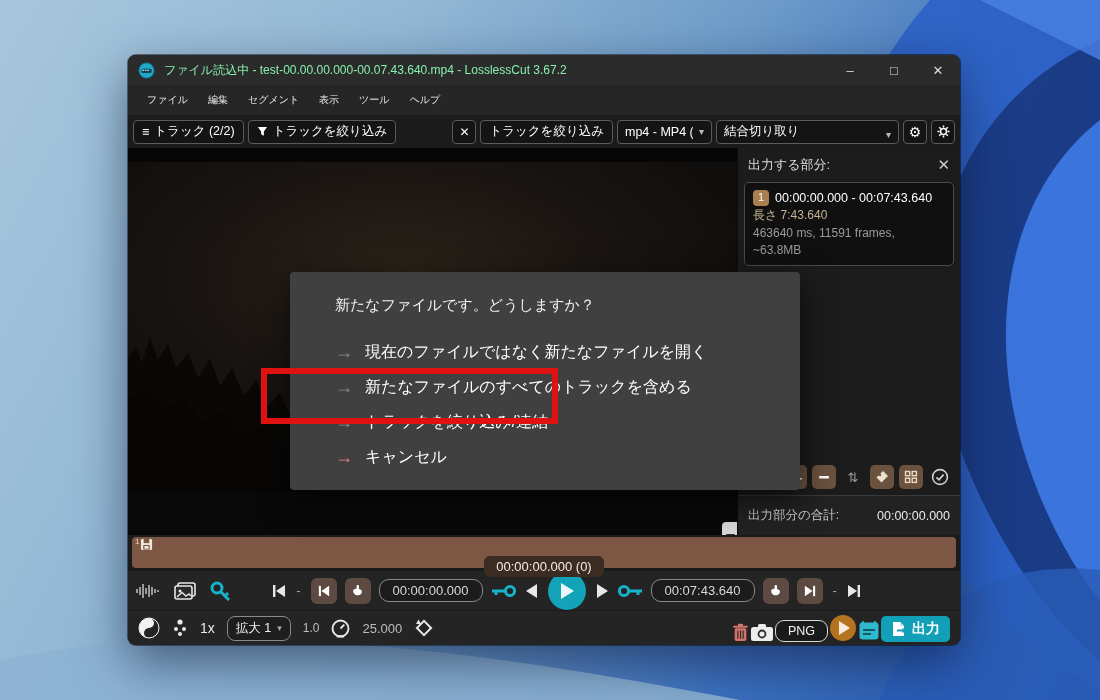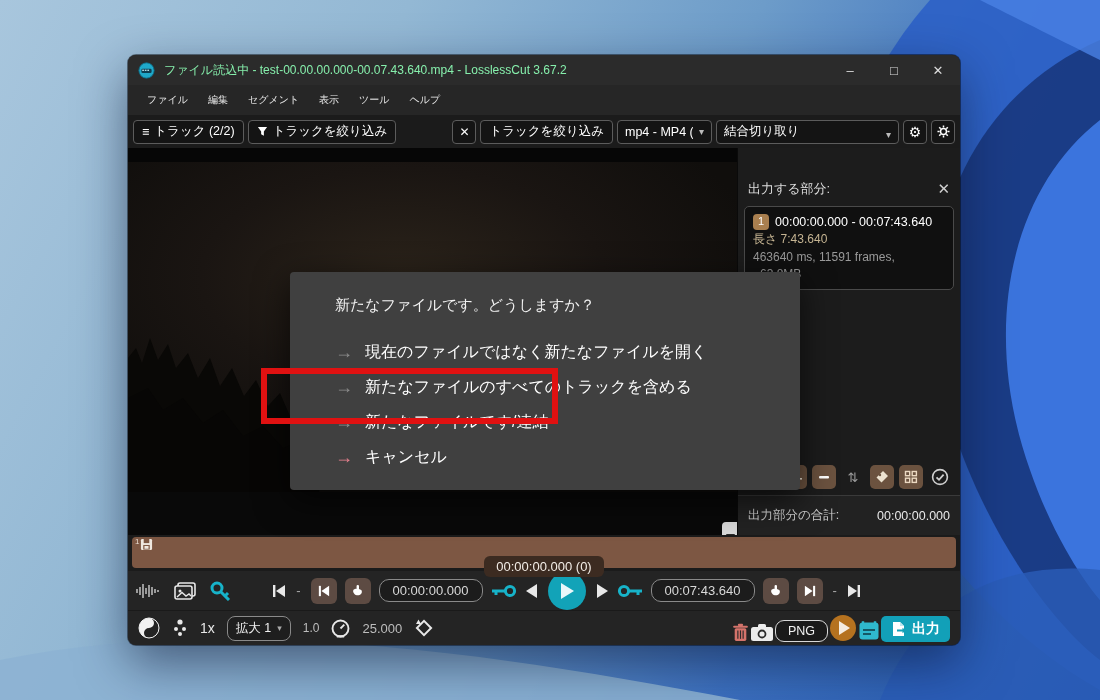--- a/index.html
+++ b/index.html
@@ -37,21 +37,21 @@
   .spacer { flex:1; }
 
   
   .main { position:relative; height:387px; display:flex; background:#0d0d0d; }
   .video { position:relative; width:609px; height:100%; background:#0a0a0a; overflow:hidden; }
   .video svg { position:absolute; inset:0; }
   .overlay-icons { position:absolute; right:16px; bottom:14px; display:flex; gap:18px; align-items:center; }
 
   .panel { width:223px; height:100%; background:#1c1c1c; border-left:1px solid #0a0a0a;
     display:flex; flex-direction:column; }
-  .panel-head { display:flex; align-items:flex-end; padding:8px 10px 6px 10px;margin-top:24px; }
+  .panel-head { display:flex; align-items:flex-end; padding:8px 10px 6px 10px; }
   .panel-head .ph-label { font-size:13px; color:#ddd; }
   .panel-head .ph-close { margin-left:auto; color:#cfcfcf; font-size:15px; font-weight:bold; }
   .seg-card { margin:2px 6px; background:#101010; border:1px solid #4a4a4a; border-radius:5px;
     padding:6px 8px; font-size:12px; line-height:1.45; }
   .seg-line1 { display:flex; align-items:center; gap:6px; color:#fff; font-size:12.5px; }
   .seg-badge { background:#a97f4f; color:#fff; border-radius:4px; font-size:11px; min-width:16px; height:16px;
     display:inline-flex; align-items:center; justify-content:center; padding:0 3px; }
   .seg-dur { color:#c5b492; }
   .seg-meta { color:#9a9a9a; }
   .panel-icons { margin-top:auto; display:flex; justify-content:flex-end; align-items:center;
@@ -294,21 +294,21 @@
     <div class="dlg-opt">
       <span class="dlg-arrow">→</span>
       <span>現在のファイルではなく新たなファイルを開く</span>
     </div>
     <div class="dlg-opt">
       <span class="dlg-arrow">→</span>
       <span>新たなファイルのすべてのトラックを含める</span>
     </div>
     <div class="dlg-opt">
       <span class="dlg-arrow">→</span>
-      <span>新たなファイルです/連結</span>
+      <span>トラックを絞り込み/連結</span>
     </div>
     <div class="dlg-opt">
       <span class="dlg-arrow pink">→</span>
       <span>キャンセル</span>
     </div>
     <div class="red-box"></div>
   </div>
 
   <div class="timeline-wrap">
     <div class="timeline">

